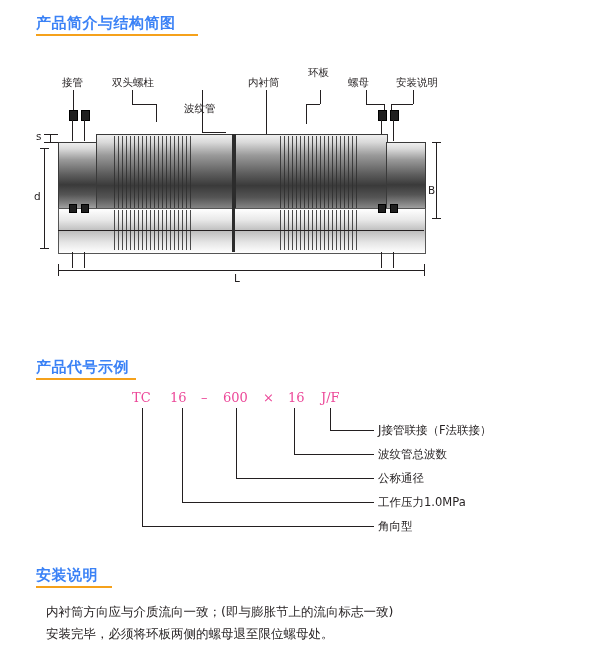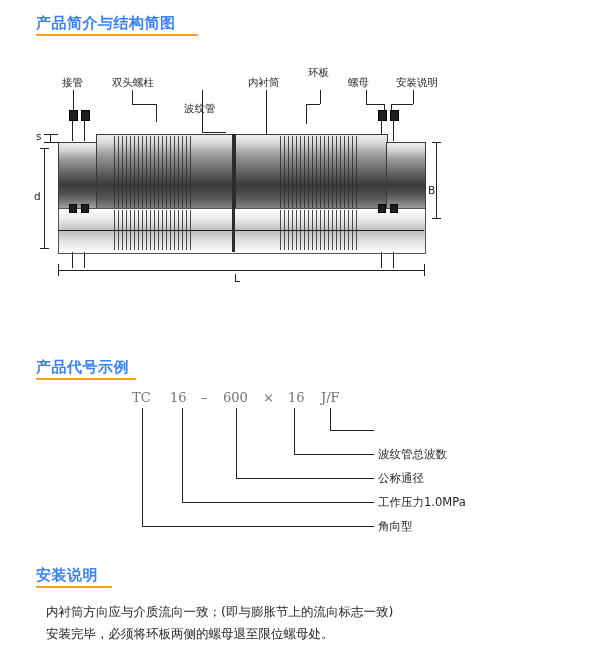--- a/index.html
+++ b/index.html
@@ -113,21 +113,21 @@
     position: absolute;
     left: 36px;
     top: 378px;
     width: 528px;
     height: 160px;
   }
   .code-token {
     position: absolute;
     font-size: 13px;
     font-family: "DejaVu Serif", "Liberation Serif", serif;
-    color: #737373;
+    color: #ec4899;
     white-space: nowrap;
   }
   .code-desc {
     position: absolute;
     font-size: 11.5px;
     white-space: nowrap;
     color: #231f20;
   }
 
   
@@ -246,20 +246,21 @@
   <div class="code-token" style="left:96px; top:12px;">TC</div>
   <div class="code-token" style="left:134px; top:12px;">16</div>
   <div class="code-token" style="left:165px; top:12px;">–</div>
   <div class="code-token" style="left:187px; top:12px;">600</div>
   <div class="code-token" style="left:227px; top:12px;">×</div>
   <div class="code-token" style="left:252px; top:12px;">16</div>
   <div class="code-token" style="left:285px; top:12px;">J/F</div>
 
   <div class="vline" style="left:294px; top:30px; height:22px;"></div>
   <div class="hline" style="left:294px; top:52px; width:44px;"></div>
+  <div class="code-desc" style="left:342px; top:45px;">J接管联接（F法联接）</div>
 
   <div class="vline" style="left:258px; top:30px; height:46px;"></div>
   <div class="hline" style="left:258px; top:76px; width:80px;"></div>
   <div class="code-desc" style="left:342px; top:69px;">波纹管总波数</div>
 
   <div class="vline" style="left:200px; top:30px; height:70px;"></div>
   <div class="hline" style="left:200px; top:100px; width:138px;"></div>
   <div class="code-desc" style="left:342px; top:93px;">公称通径</div>
 
   <div class="vline" style="left:146px; top:30px; height:94px;"></div>

